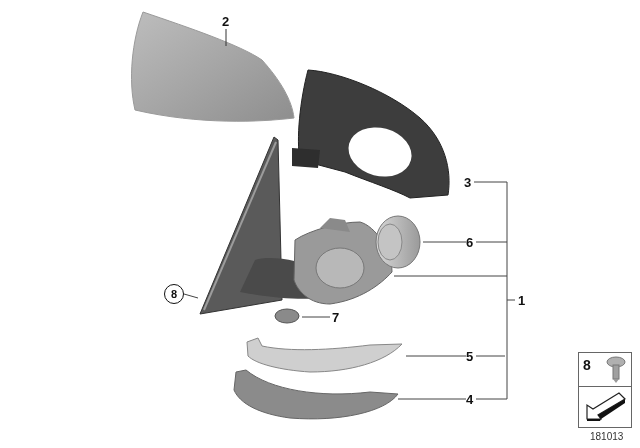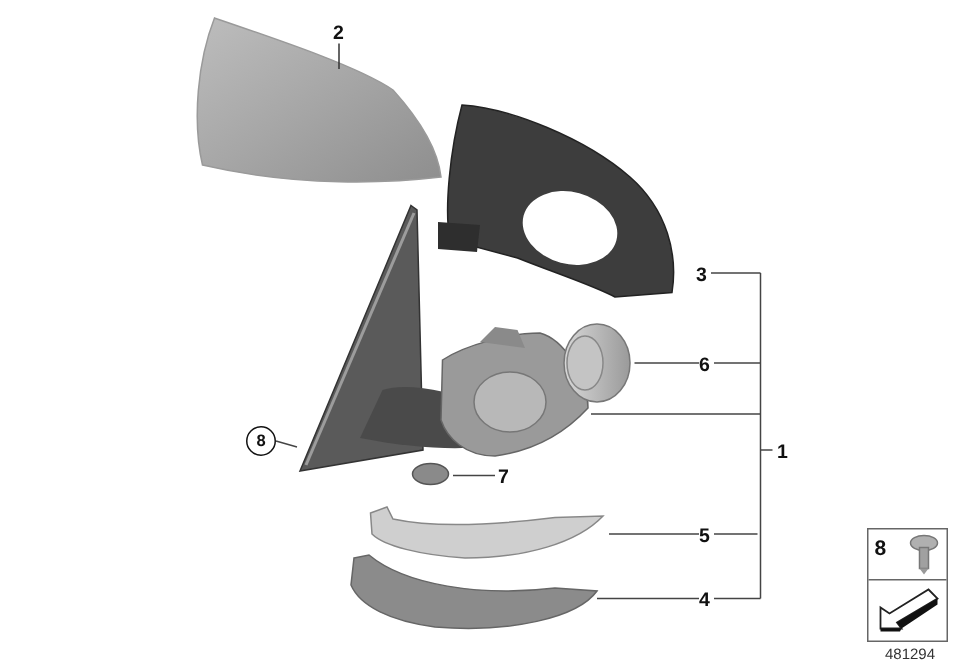--- a/index.html
+++ b/index.html
@@ -102,14 +102,14 @@
         <rect x="8" y="9" width="6" height="14" fill="#a0a0a0" stroke="#777"></rect>
         <path d="M8 23 L 11 27 L 14 23 Z" fill="#999"></path>
       </svg>
     </div>
     <svg style="position:absolute; left:4px; top:38px;" width="44" height="32" viewBox="0 0 44 32">
       <path d="M4 14 L 4 28 L 18 28 L 15 24 L 42 8 L 36 2 L 10 18 Z" fill="#fff" stroke="#222" stroke-width="1.2"></path>
       <path d="M4 28 L 18 28 L 17 30 L 4 30 Z" fill="#111"></path>
       <path d="M15 24 L 42 8 L 42 12 L 18 28 Z" fill="#111"></path>
     </svg>
   </div>
-  <span class="diagram-id">481294</span>
+  <span class="diagram-id">181013</span>
 </div>
 
 </body></html>

